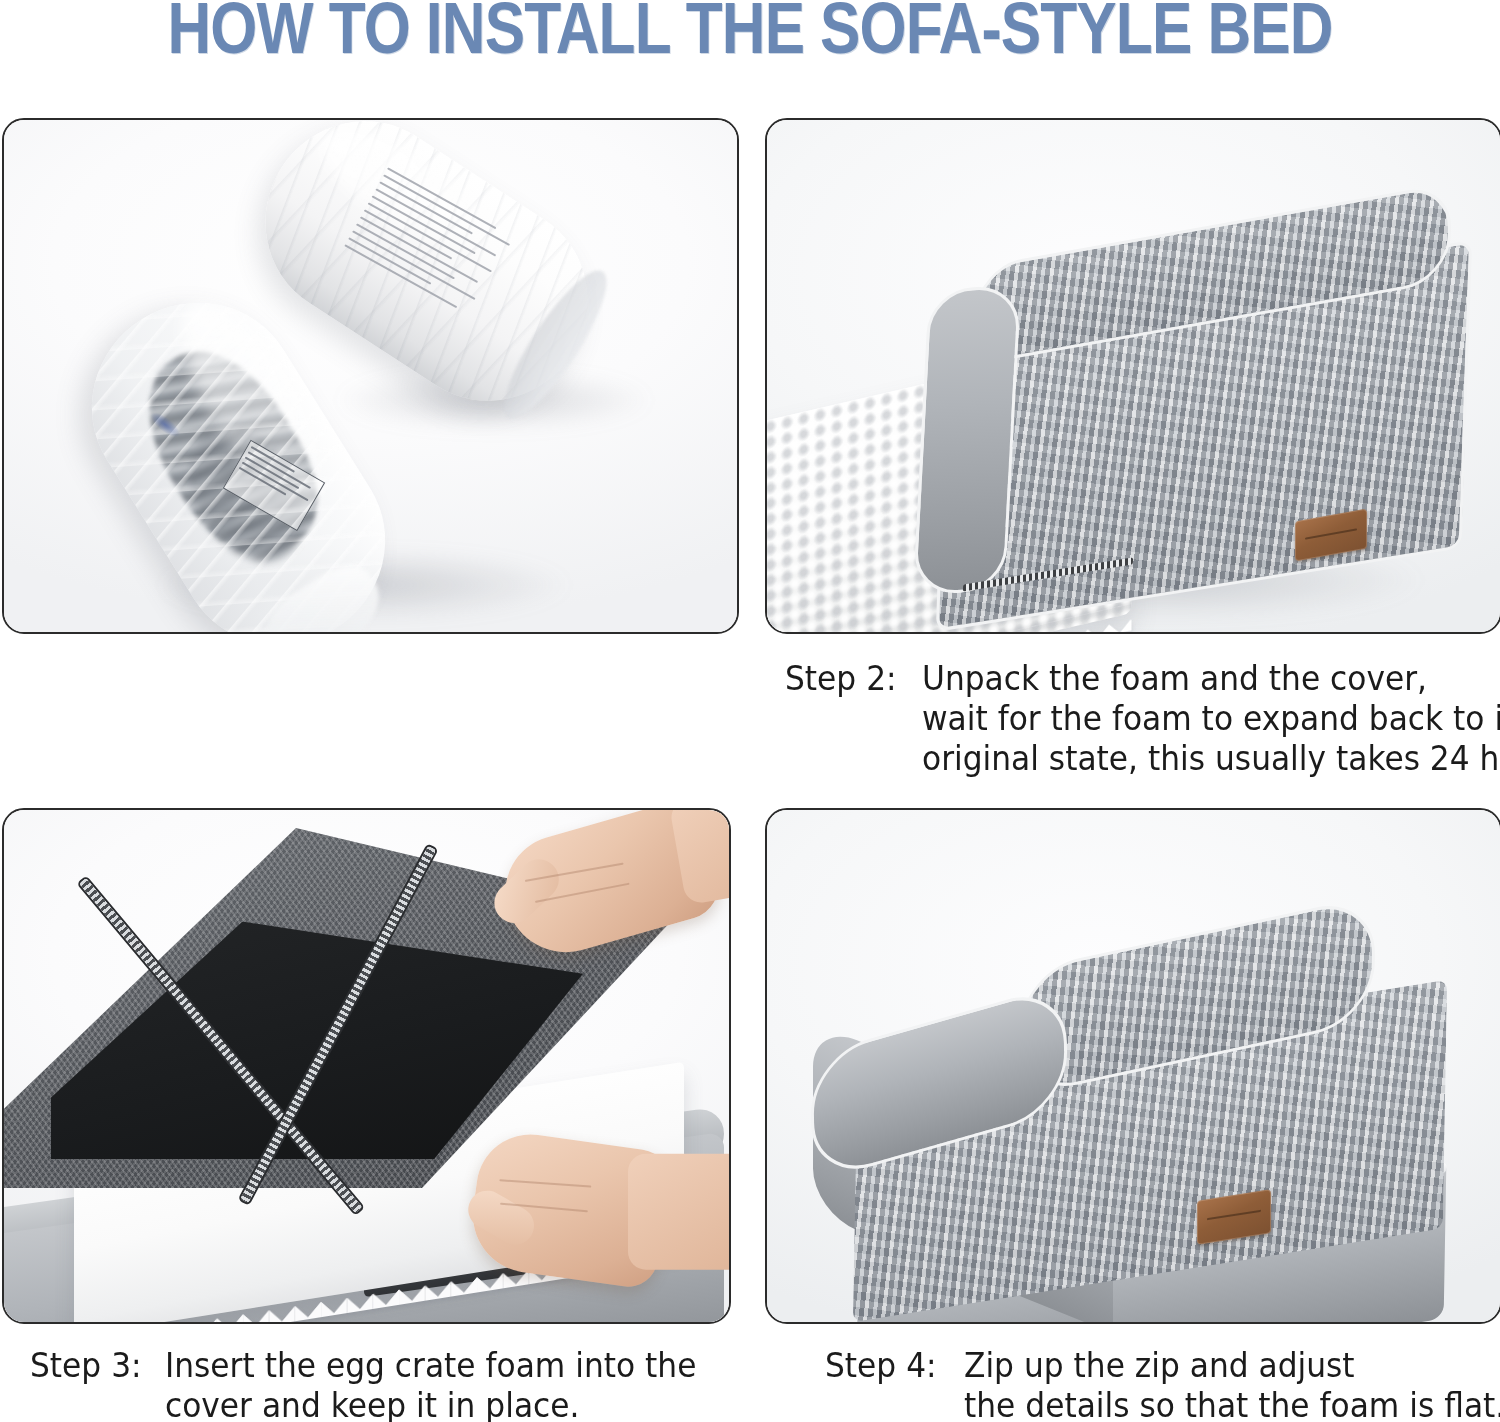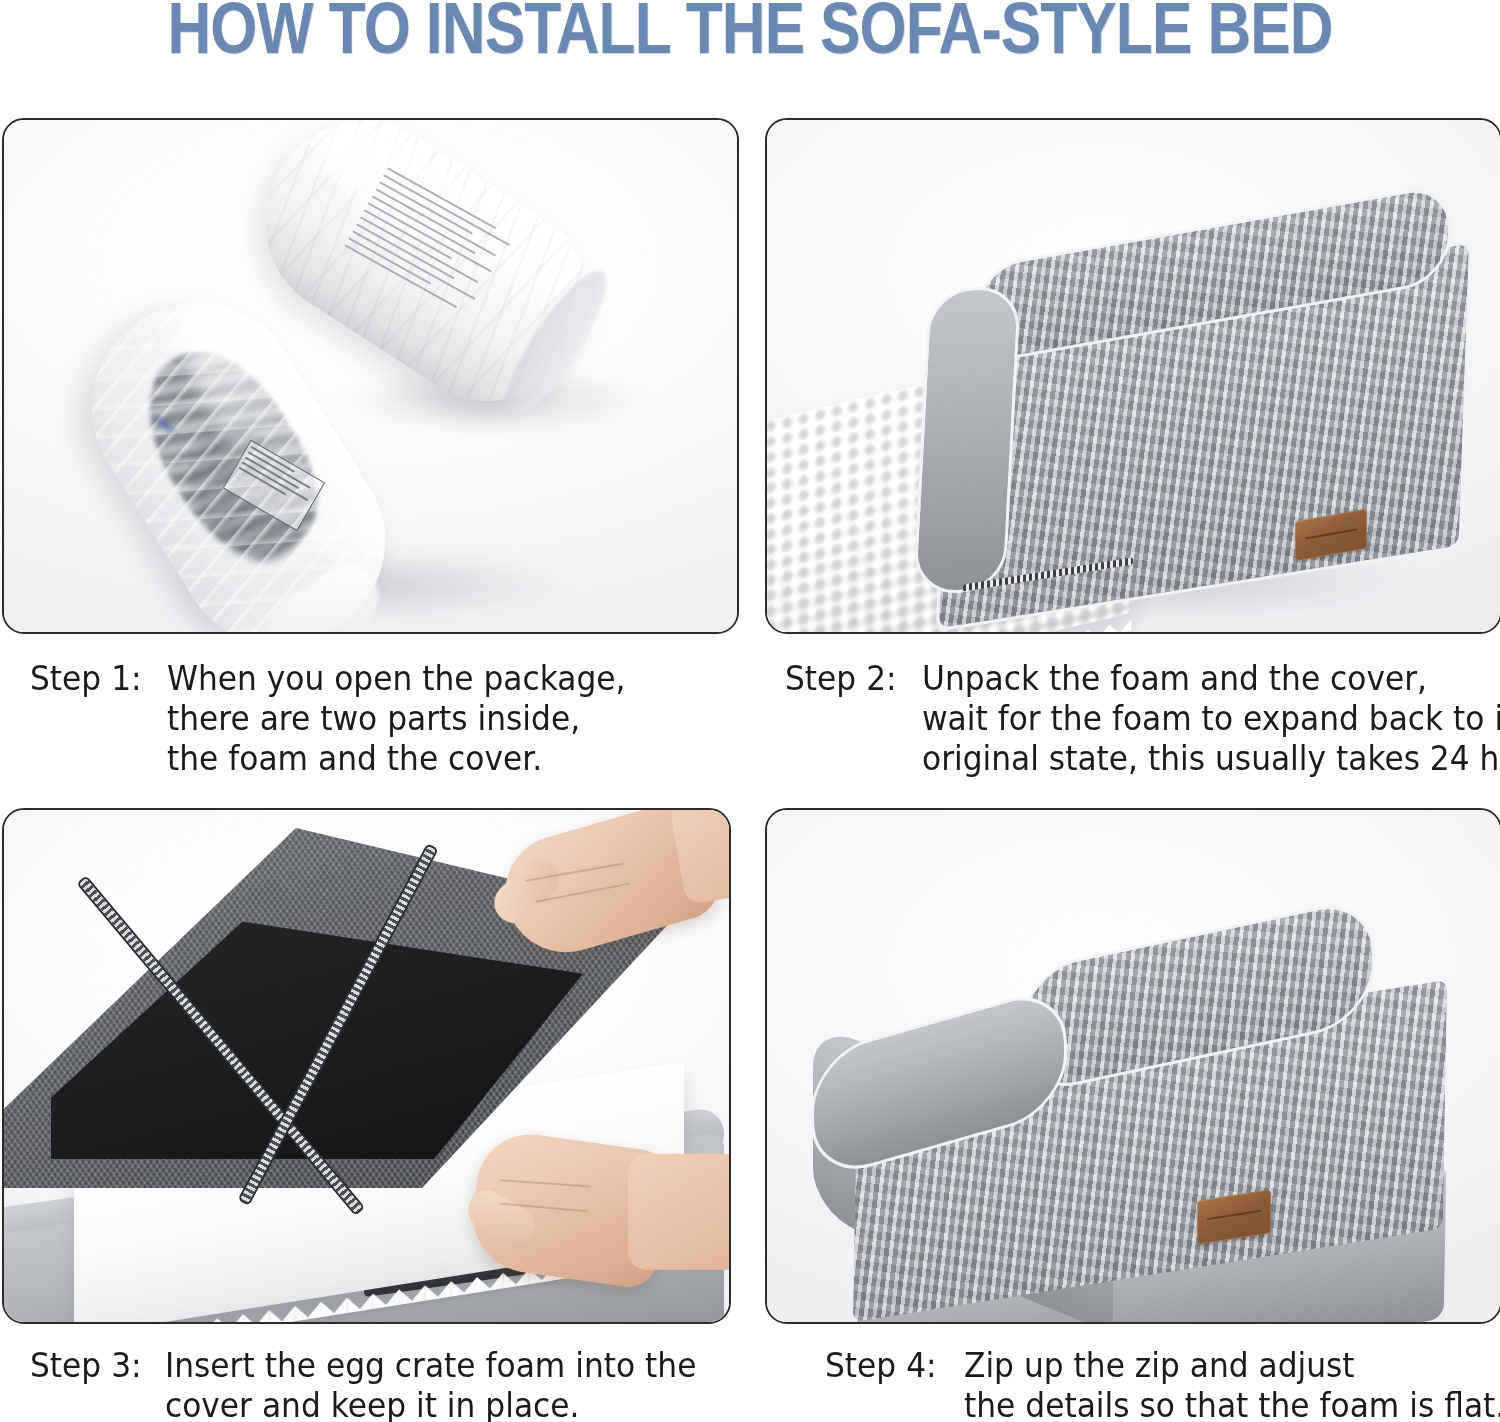--- a/index.html
+++ b/index.html
@@ -523,30 +523,20 @@
         <div class="cushion fur-tex"></div>
         <div class="bolster-back fur-tex piping"></div>
         <div class="bolster-left velvet piping"></div>
         <div class="tag" style="left:400px;top:280px;width:74px;height:44px;transform:skewY(-9deg);">
             <i></i>
           </div>
       </div>
     </div>
   </div>
 
-  <div class="caption c1">
-    <div class="cap-row">
-      <div class="cap-label">Step 1:</div>
-      <div class="cap-lines">
-        <div>When you open the package,</div>
-        <div>there are two parts inside,</div>
-        <div>the foam and the cover.</div>
-      </div>
-    </div>
-  </div>
 
   <div class="caption c2">
     <div class="cap-row">
       <div class="cap-label">Step 2:</div>
       <div class="cap-lines">
         <div>Unpack the foam and the cover,</div>
         <div>wait for the foam to expand back to its</div>
         <div>original state, this usually takes 24 hours.</div>
       </div>
     </div>

